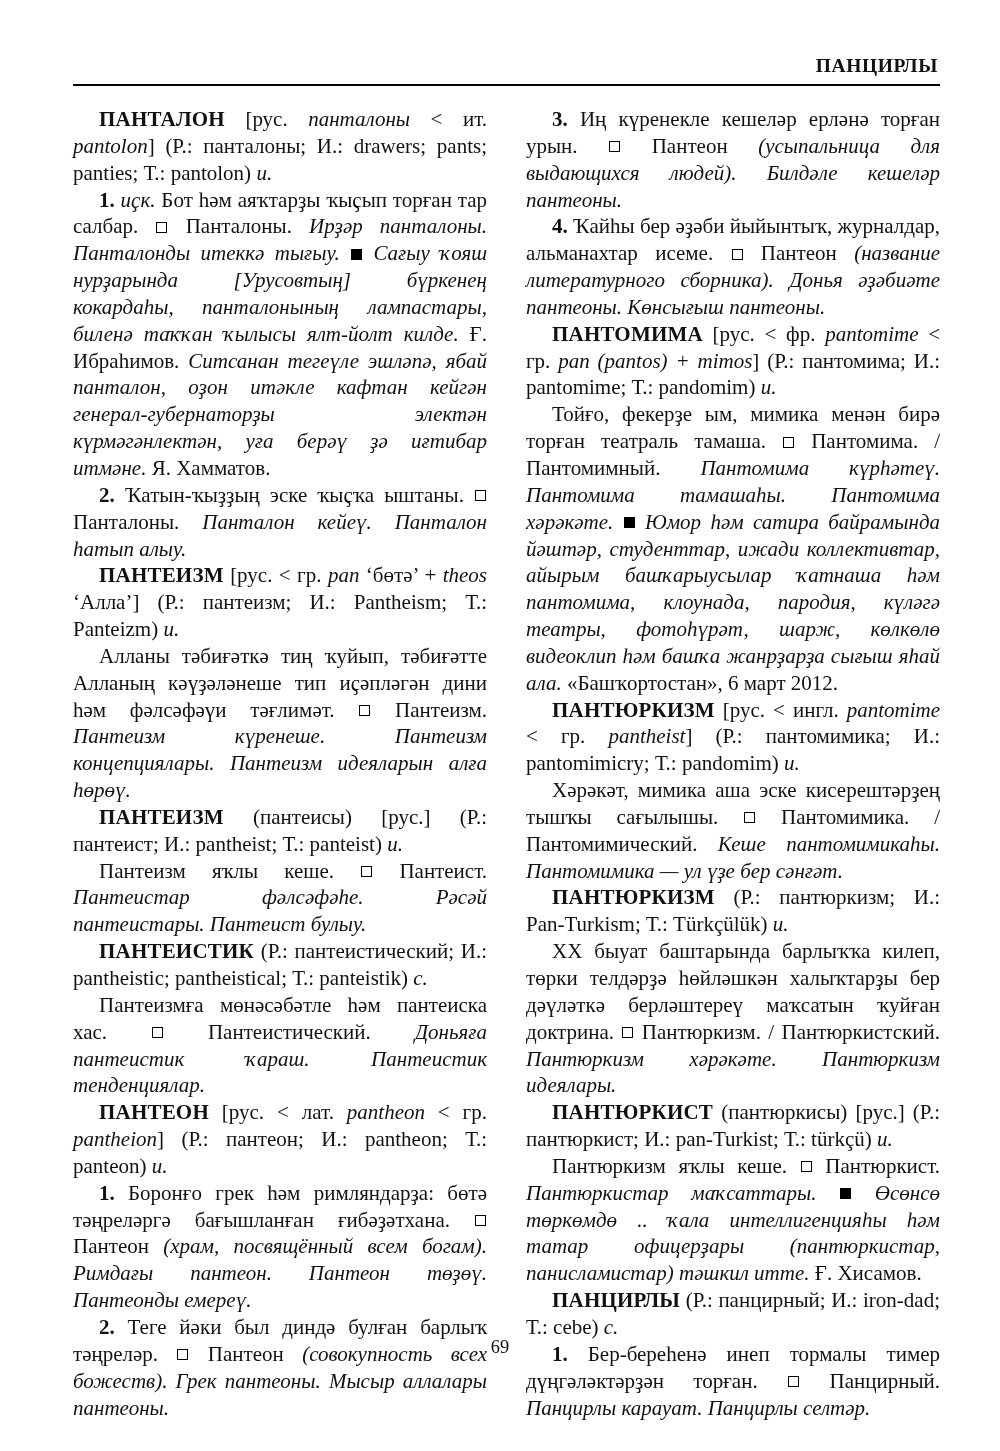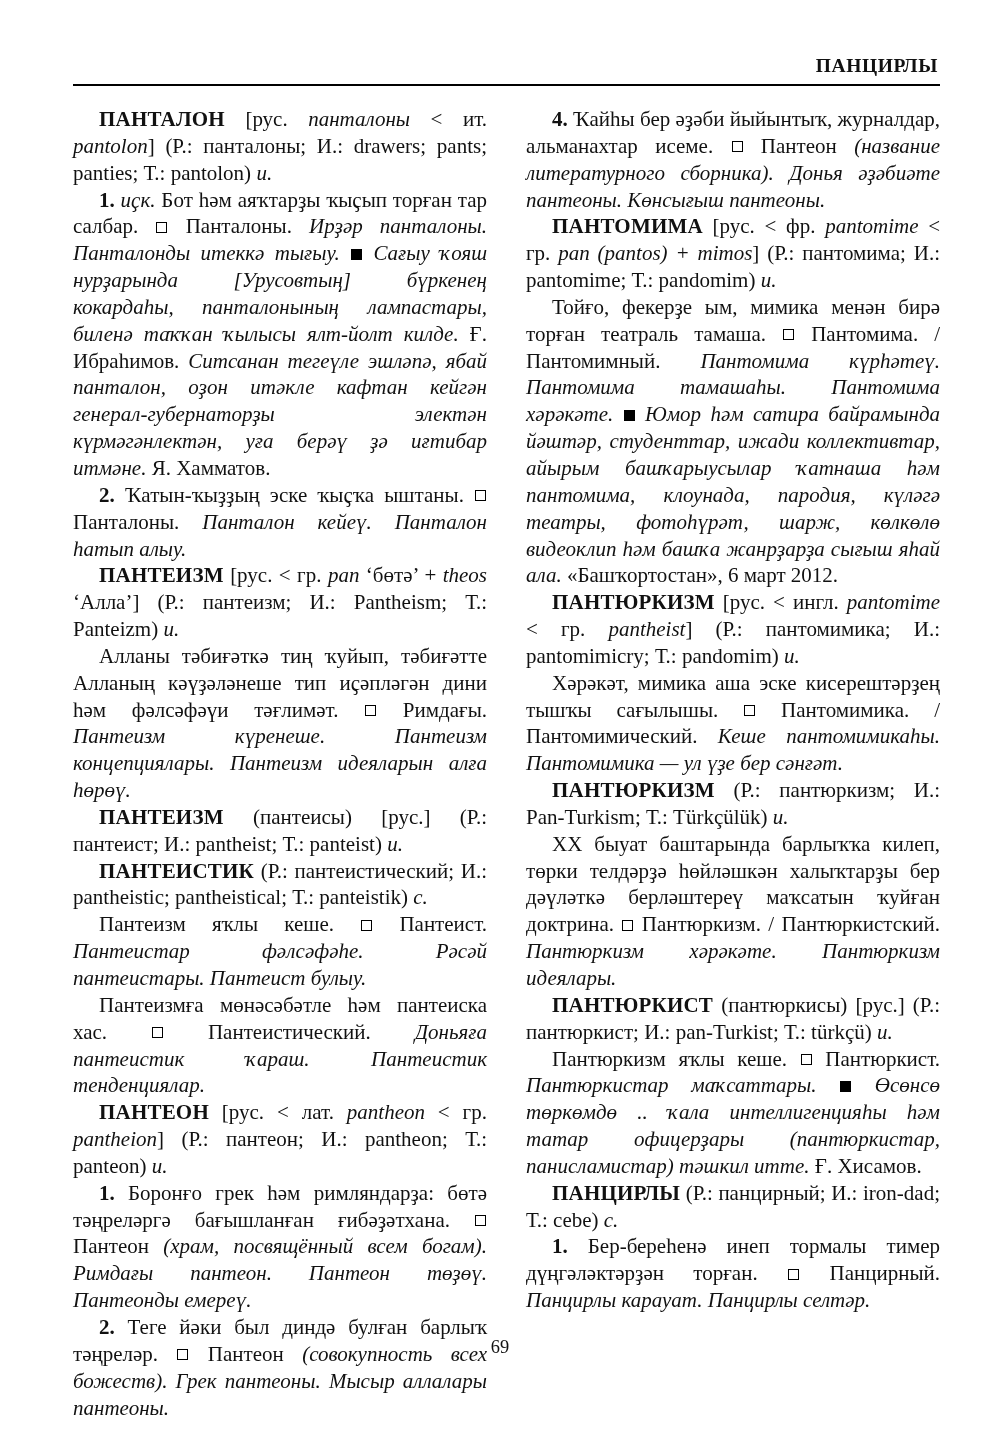--- a/index.html
+++ b/index.html
@@ -121,40 +121,41 @@
     <div class="col">
 
       <p class="e"><span class="hw">ПАНТАЛОН</span><span> [рус. </span><span class="it">панталоны</span><span> &lt; ит. </span><span class="it">pantolon</span><span>] (Р.: панталоны; И.: drawers; pants; panties; Т.: pantolon) </span><span class="it">и.</span></p>
 
       <p class="e"><span class="num">1.</span> <span class="it">иҫк.</span><span> Бот һәм аяҡтарҙы ҡыҫып торған тар салбар.</span> <span class="sq-open"></span> <span>Панталоны.</span> <span class="it">Ирҙәр панталоны. Панталонды итеккә тығыу.</span> <span class="sq-fill"></span> <span class="it">Сағыу ҡояш нурҙарында [Урусовтың] бүркенең кокардаһы, панталонының лампастары, биленә таҡҡан ҡылысы ялт-йолт килде.</span> <span>Ғ. Ибраһимов.</span> <span class="it">Ситсанан тегеүле эшләпә, ябай панталон, оҙон итәкле кафтан кейгән генерал-губернаторҙы электән күрмәгәнлектән, уға берәү ҙә иғтибар итмәне.</span> <span>Я. Хамматов.</span></p>
 
       <p class="e"><span class="num">2.</span> <span>Ҡатын-ҡыҙҙың эске ҡыҫҡа ыштаны.</span> <span class="sq-open"></span> <span>Панталоны.</span> <span class="it">Панталон кейеү. Панталон һатып алыу.</span></p>
 
       <p class="e"><span class="hw">ПАНТЕИЗМ</span><span> [рус. &lt; гр. </span><span class="it">pan</span><span> ‘бөтә’ + </span><span class="it">theos</span><span> ‘Алла’] (Р.: пантеизм; И.: Pantheism; Т.: Panteizm) </span><span class="it">и.</span></p>
 
-      <p class="e"><span>Алланы тәбиғәткә тиң ҡуйып, тәбиғәтте Алланың кәүҙәләнеше тип иҫәпләгән дини һәм фәлсәфәүи тәғлимәт.</span> <span class="sq-open"></span> <span>Римдағы.</span> <span class="it">Пантеизм күренеше. Пантеизм концепциялары. Пантеизм идеяларын алға һөрөү.</span></p>
+      <p class="e"><span>Алланы тәбиғәткә тиң ҡуйып, тәбиғәтте Алланың кәүҙәләнеше тип иҫәпләгән дини һәм фәлсәфәүи тәғлимәт.</span> <span class="sq-open"></span> <span>Пантеизм.</span> <span class="it">Пантеизм күренеше. Пантеизм концепциялары. Пантеизм идеяларын алға һөрөү.</span></p>
 
       <p class="e"><span class="hw">ПАНТЕИЗМ</span> <span class="hwv">(пантеисы)</span><span> [рус.] (Р.: пантеист; И.: pantheist; Т.: panteist) </span><span class="it">и.</span></p>
 
+      <p class="e"><span>Пантеизм яҡлы кеше.</span> <span class="sq-open"></span> <span>Пантеист.</span> <span class="it">Пантеистар фәлсәфәһе. Рәсәй пантеистары. Пантеист булыу.</span></p>
+
       <p class="e"><span class="hw">ПАНТЕИСТИК</span><span> (Р.: пантеистический; И.: pantheistic; pantheistical; Т.: panteistik) </span><span class="it">с.</span></p>
-
-      <p class="e"><span>Пантеизм яҡлы кеше.</span> <span class="sq-open"></span> <span>Пантеист.</span> <span class="it">Пантеистар фәлсәфәһе. Рәсәй пантеистары. Пантеист булыу.</span></p>
 
       <p class="e"><span>Пантеизмға мөнәсәбәтле һәм пантеиска хас.</span> <span class="sq-open"></span> <span>Пантеистический.</span> <span class="it">Доньяға пантеистик ҡараш. Пантеистик тенденциялар.</span></p>
 
       <p class="e"><span class="hw">ПАНТЕОН</span><span> [рус. &lt; лат. </span><span class="it">pantheon</span><span> &lt; гр. </span><span class="it">pantheion</span><span>] (Р.: пантеон; И.: pantheon; Т.: panteon) </span><span class="it">и.</span></p>
 
       <p class="e"><span class="num">1.</span> <span>Боронғо грек һәм римляндарҙа: бөтә тәңреләргә бағышланған ғибәҙәтхана.</span> <span class="sq-open"></span> <span>Пантеон</span> <span class="it">(храм, посвящённый всем богам).</span> <span class="it">Римдағы пантеон. Пантеон төҙөү. Пантеонды емереү.</span></p>
 
       <p class="e"><span class="num">2.</span> <span>Теге йәки был диндә булған барлыҡ тәңреләр.</span> <span class="sq-open"></span> <span>Пантеон</span> <span class="it">(совокупность всех божеств).</span> <span class="it">Грек пантеоны. Мысыр аллалары пантеоны.</span></p>
 
     </div>
 
     <div class="col">
 
+      <p class="e"><span class="num">3.</span> <span>Иң күренекле кешеләр ерләнә торған урын.</span> <span class="sq-open"></span> <span>Пантеон</span> <span class="it">(усыпальница для выдающихся людей).</span> <span class="it">Билдәле кешеләр пантеоны.</span></p>
 
       <p class="e"><span class="num">4.</span> <span>Ҡайһы бер әҙәби йыйынтыҡ, журналдар, альманахтар исеме.</span> <span class="sq-open"></span> <span>Пантеон</span> <span class="it">(название литературного сборника).</span> <span class="it">Донья әҙәбиәте пантеоны. Көнсығыш пантеоны.</span></p>
 
       <p class="e"><span class="hw">ПАНТОМИМА</span><span> [рус. &lt; фр. </span><span class="it">pantomime</span><span> &lt; гр. </span><span class="it">pan (pantos) + mimos</span><span>] (Р.: пантомима; И.: pantomime; Т.: pandomim) </span><span class="it">и.</span></p>
 
       <p class="e"><span>Тойғо, фекерҙе ым, мимика менән бирә торған театраль тамаша.</span> <span class="sq-open"></span> <span>Пантомима. / Пантомимный.</span> <span class="it">Пантомима күрһәтеү. Пантомима тамашаһы. Пантомима хәрәкәте.</span> <span class="sq-fill"></span> <span class="it">Юмор һәм сатира байрамында йәштәр, студенттар, ижади коллективтар, айырым башҡарыусылар ҡатнаша һәм пантомима, клоунада, пародия, күләгә театры, фотоһүрәт, шарж, көлкөлө видеоклип һәм башҡа жанрҙарҙа сығыш яһай ала.</span> <span>«Башҡортостан», 6 март 2012.</span></p>
 
       <p class="e"><span class="hw">ПАНТЮРКИЗМ</span><span> [рус. &lt; ингл. </span><span class="it">pantomime</span><span> &lt; гр. </span><span class="it">pantheist</span><span>] (Р.: пантомимика; И.: pantomimicry; Т.: pandomim) </span><span class="it">и.</span></p>
 
       <p class="e"><span>Хәрәкәт, мимика аша эске кисерештәрҙең тышҡы сағылышы.</span> <span class="sq-open"></span> <span>Пантомимика. / Пантомимический.</span> <span class="it">Кеше пантомимикаһы. Пантомимика — ул үҙе бер сәнғәт.</span></p>

